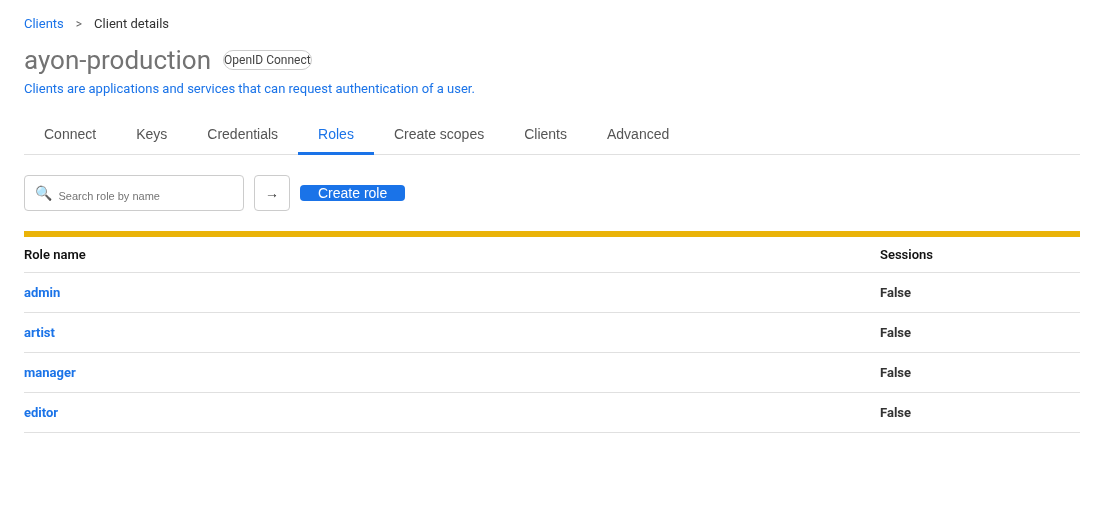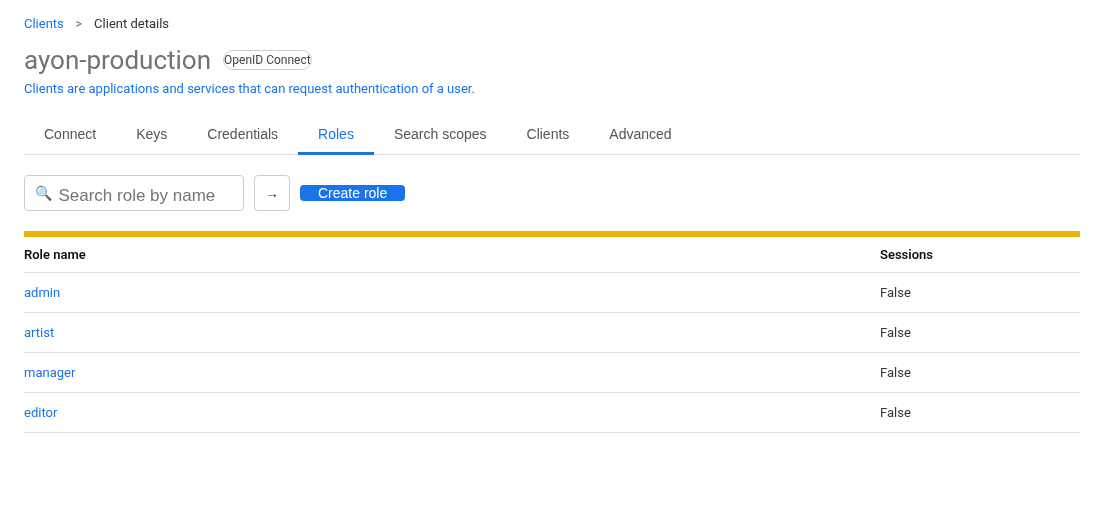--- a/index.html
+++ b/index.html
@@ -98,21 +98,21 @@
       height: 36px;
       width: 220px;
     }
     .search-icon {
       color: #666;
       font-size: 14px;
     }
     .search-input {
       border: none;
       outline: none;
-      font-size: 17px;
+      font-size: 11px;
       color: #333;
       width: 100%;
       background: transparent;
       margin-top: 6px;
     }
     .arrow-btn {
       width: 36px;
       height: 36px;
       border: 1px solid #ccc;
       border-radius: 4px;
@@ -152,20 +152,21 @@
       width: 200px;
       font-weight: 600;
       font-size: 13px;
       color: #111;
     }
     .table-row {
       display: flex;
       align-items: flex-start;
       padding: 12px 0;
       border-bottom: 1px solid #e0e0e0;
+      font-weight: bold;
     }
     .cell-name {
       flex: 1;
       color: #1a73e8;
       cursor: pointer;
       font-size: 13px;
     }
     .cell-composite {
       width: 200px;
       font-size: 13px;
@@ -187,21 +188,21 @@
     <span class="page-title">ayon-production</span>
     <span class="badge">OpenID Connect</span>
   </div>
   <div class="page-description">Clients are applications and services that can request authentication of a user.</div>
 
   <div class="tabs">
     <button class="tab">Connect</button>
     <button class="tab">Keys</button>
     <button class="tab">Credentials</button>
     <button class="tab active">Roles</button>
-    <button class="tab">Search scopes</button>
+    <button class="tab">Create scopes</button>
     <button class="tab">Clients</button>
     <button class="tab">Advanced</button>
   </div>
 
   <div class="toolbar">
     <div class="search-wrapper">
       <span class="search-icon">🔍</span>
       <input class="search-input" type="text" placeholder="Search role by name" style="">
     </div>
     <button class="arrow-btn">→</button>

